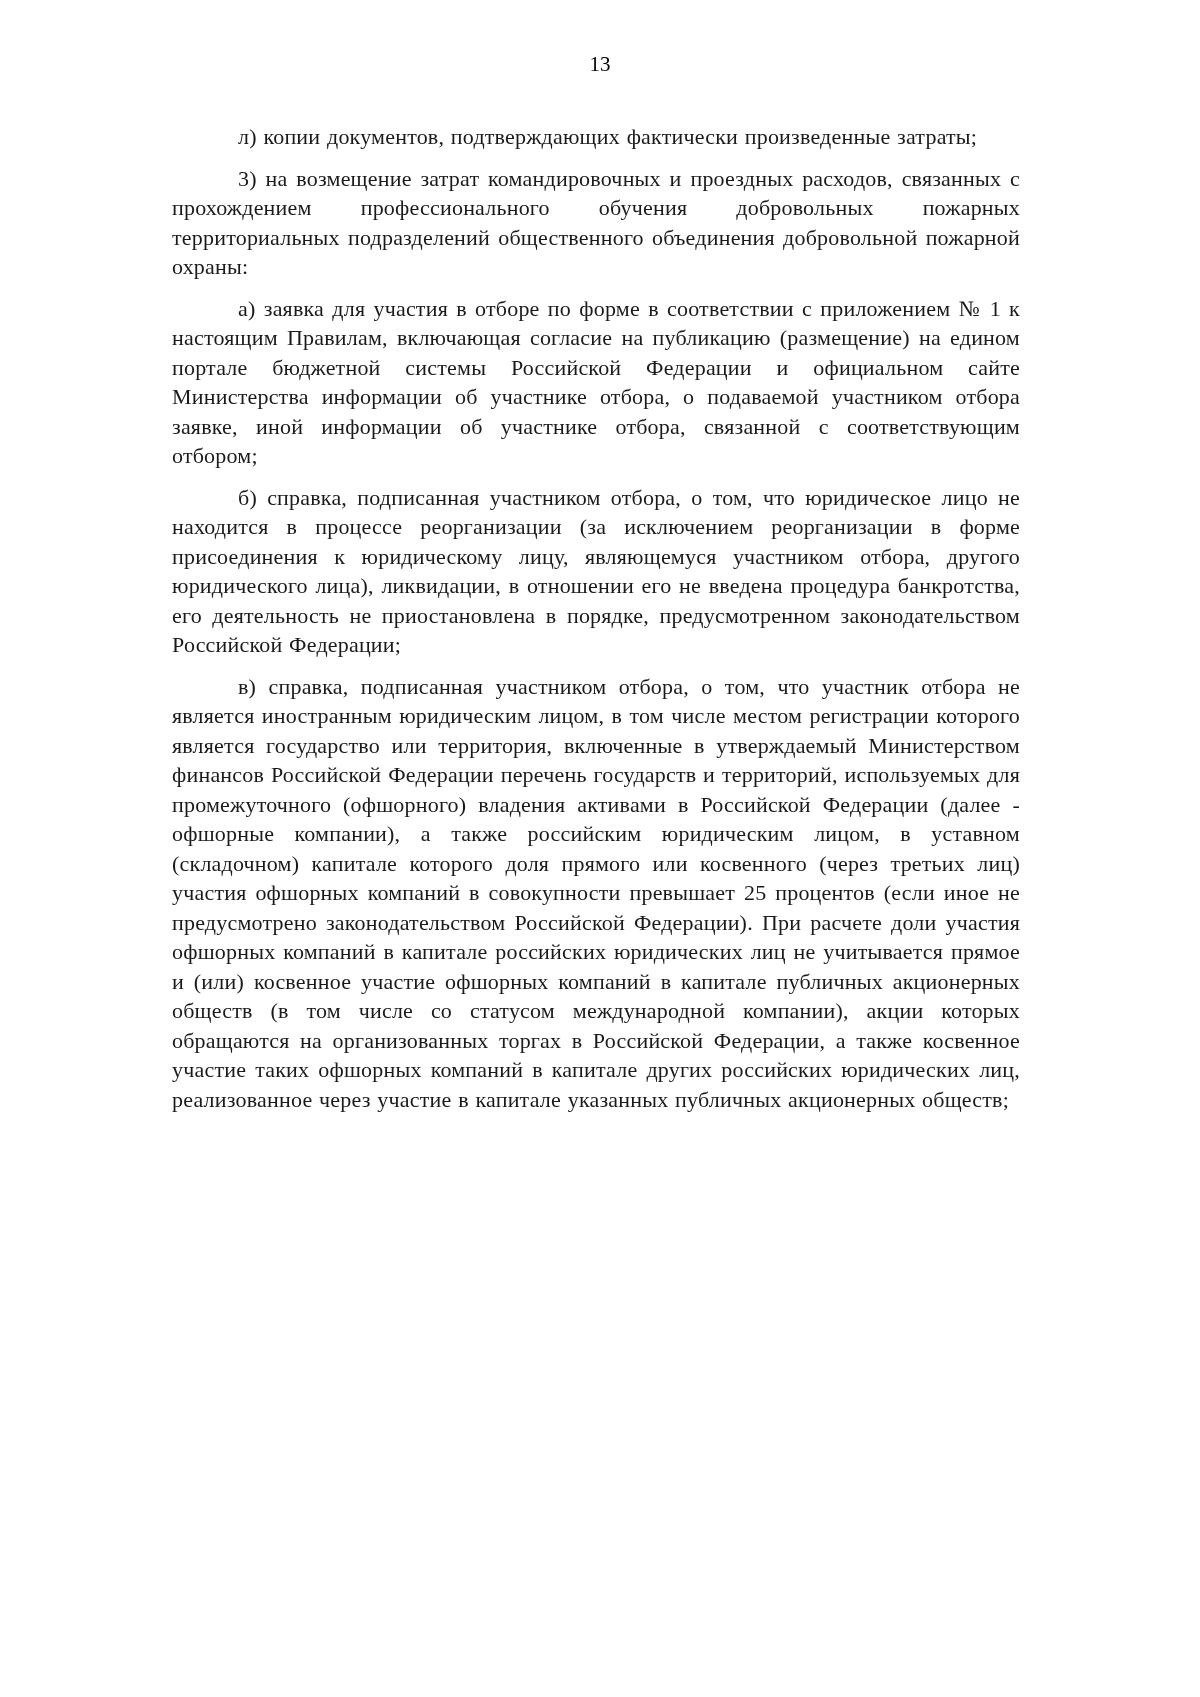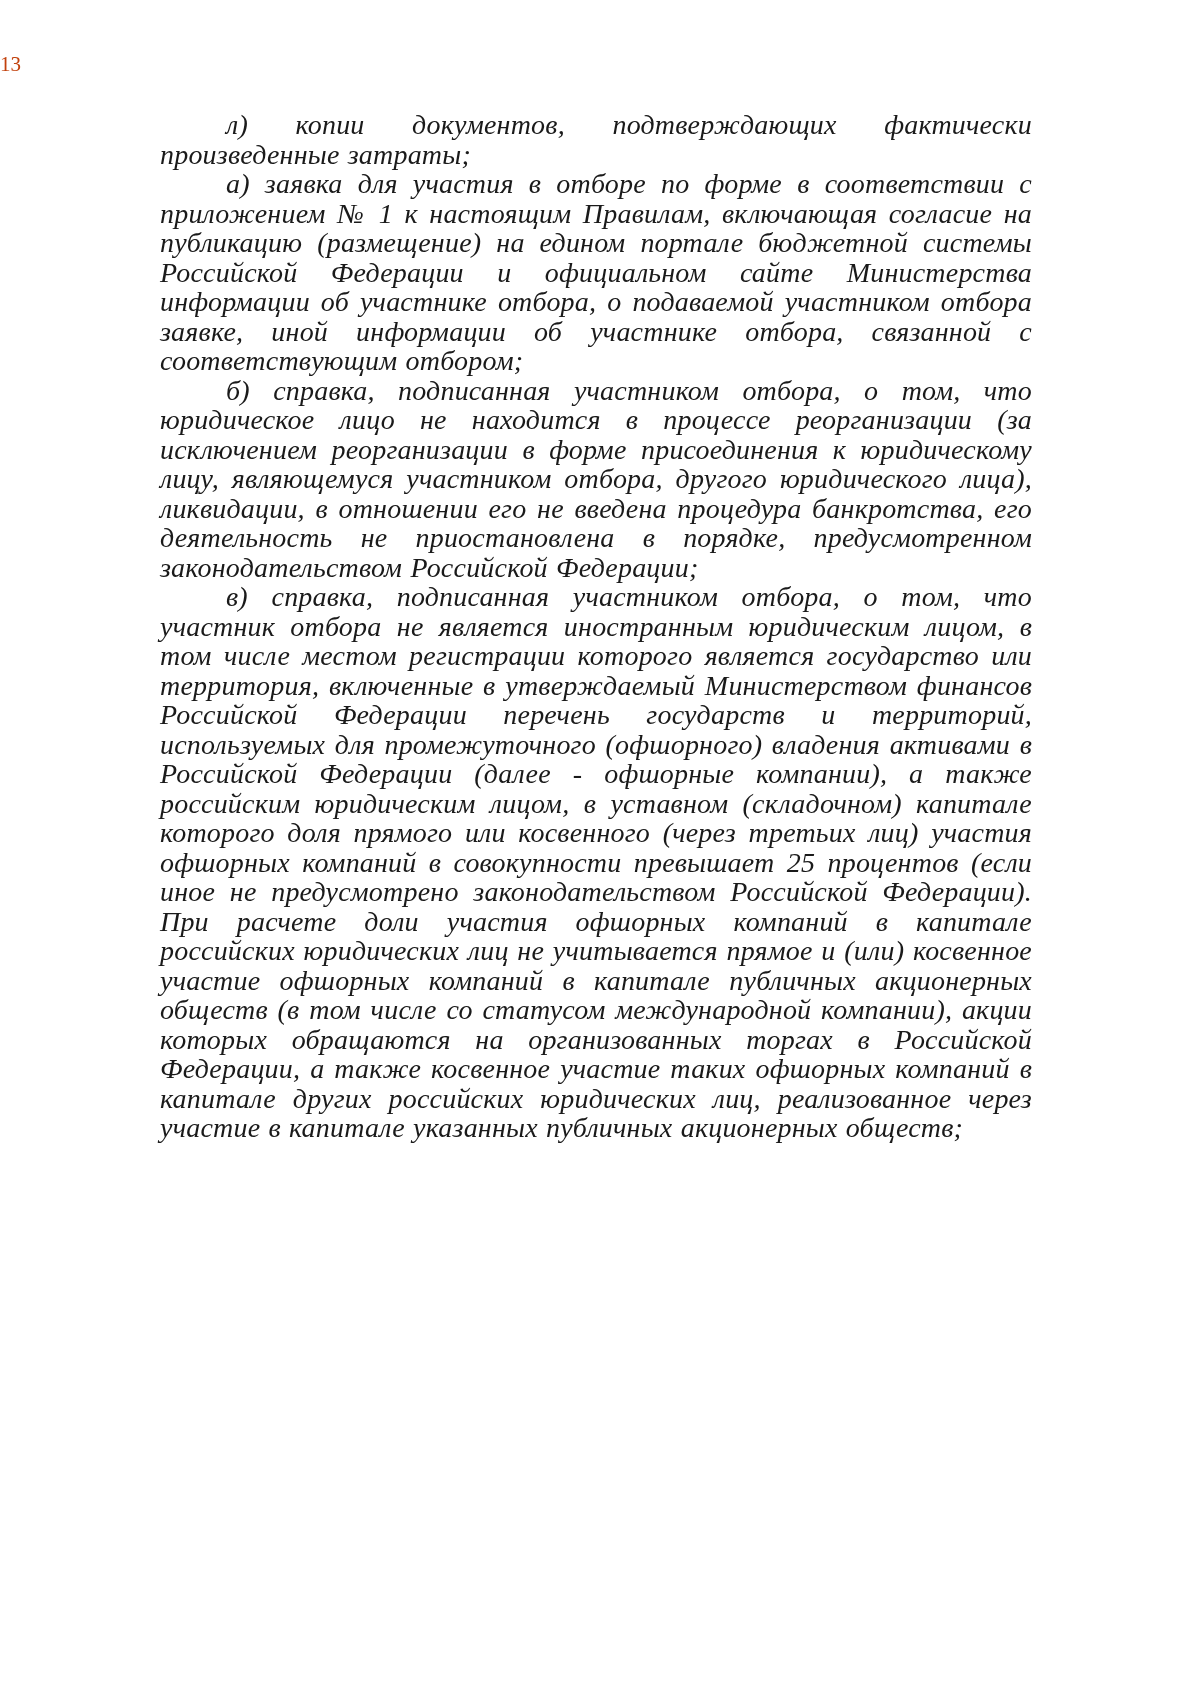--- a/index.html
+++ b/index.html
@@ -14,47 +14,47 @@
     background: #ffffff;
     font-family: "Liberation Serif", "DejaVu Serif", serif;
     color: #1a1a1a;
     box-sizing: border-box;
   }
   .page-number {
     position: absolute;
     top: 52px;
     left: 0;
     width: 100%;
-    text-align: left;
+    text-align: center;
     font-size: 21px;
-    color: #c2410c;
+    color: #000000;
   }
   .text-block {
     position: absolute;
     top: 110px;
     left: 160px;
     width: 872px;
   }
   .text-block p {
-    margin: 0;
+    margin: 12px;
     padding: 0;
-    font-size: 28px;
+    font-size: 22px;
     line-height: 29.5px;
     text-align: justify;
     text-indent: 66px;
     letter-spacing: 0.2px;
     word-spacing: 1px;
-    font-style: italic;
   }
 </style>
 </head>
 <body>
 
 <div class="page">
   <div class="page-number">13</div>
 
   <div class="text-block">
     <p>л) копии документов, подтверждающих фактически произведенные затраты;</p>
+    <p>3) на возмещение затрат командировочных и проездных расходов, связанных с прохождением профессионального обучения добровольных пожарных территориальных подразделений общественного объединения добровольной пожарной охраны:</p>
     <p>а) заявка для участия в отборе по форме в соответствии с приложением № 1 к настоящим Правилам, включающая согласие на публикацию (размещение) на едином портале бюджетной системы Российской Федерации и официальном сайте Министерства информации об участнике отбора, о подаваемой участником отбора заявке, иной информации об участнике отбора, связанной с соответствующим отбором;</p>
     <p>б) справка, подписанная участником отбора, о том, что юридическое лицо не находится в процессе реорганизации (за исключением реорганизации в форме присоединения к юридическому лицу, являющемуся участником отбора, другого юридического лица), ликвидации, в отношении его не введена процедура банкротства, его деятельность не приостановлена в порядке, предусмотренном законодательством Российской Федерации;</p>
     <p>в) справка, подписанная участником отбора, о том, что участник отбора не является иностранным юридическим лицом, в том числе местом регистрации которого является государство или территория, включенные в утверждаемый Министерством финансов Российской Федерации перечень государств и территорий, используемых для промежуточного (офшорного) владения активами в Российской Федерации (далее - офшорные компании), а также российским юридическим лицом, в уставном (складочном) капитале которого доля прямого или косвенного (через третьих лиц) участия офшорных компаний в совокупности превышает 25 процентов (если иное не предусмотрено законодательством Российской Федерации). При расчете доли участия офшорных компаний в капитале российских юридических лиц не учитывается прямое и (или) косвенное участие офшорных компаний в капитале публичных акционерных обществ (в том числе со статусом международной компании), акции которых обращаются на организованных торгах в Российской Федерации, а также косвенное участие таких офшорных компаний в капитале других российских юридических лиц, реализованное через участие в капитале указанных публичных акционерных обществ;</p>
   </div>
 </div>
 
 </body></html>

